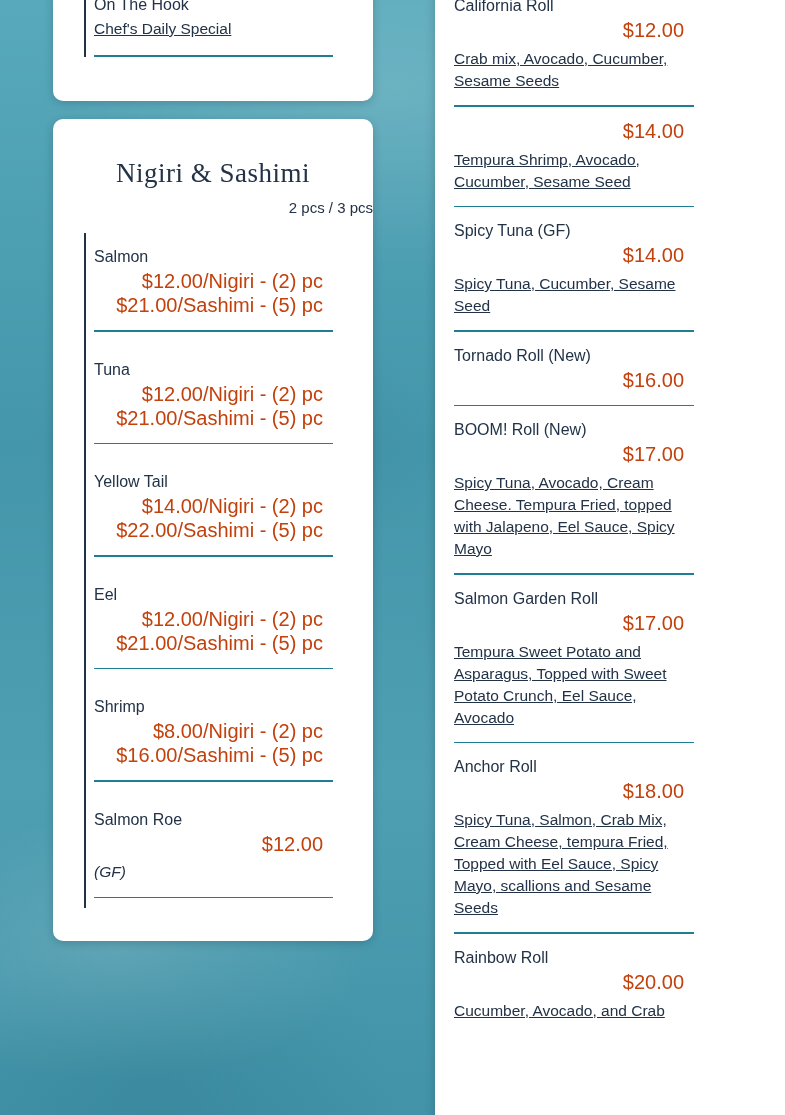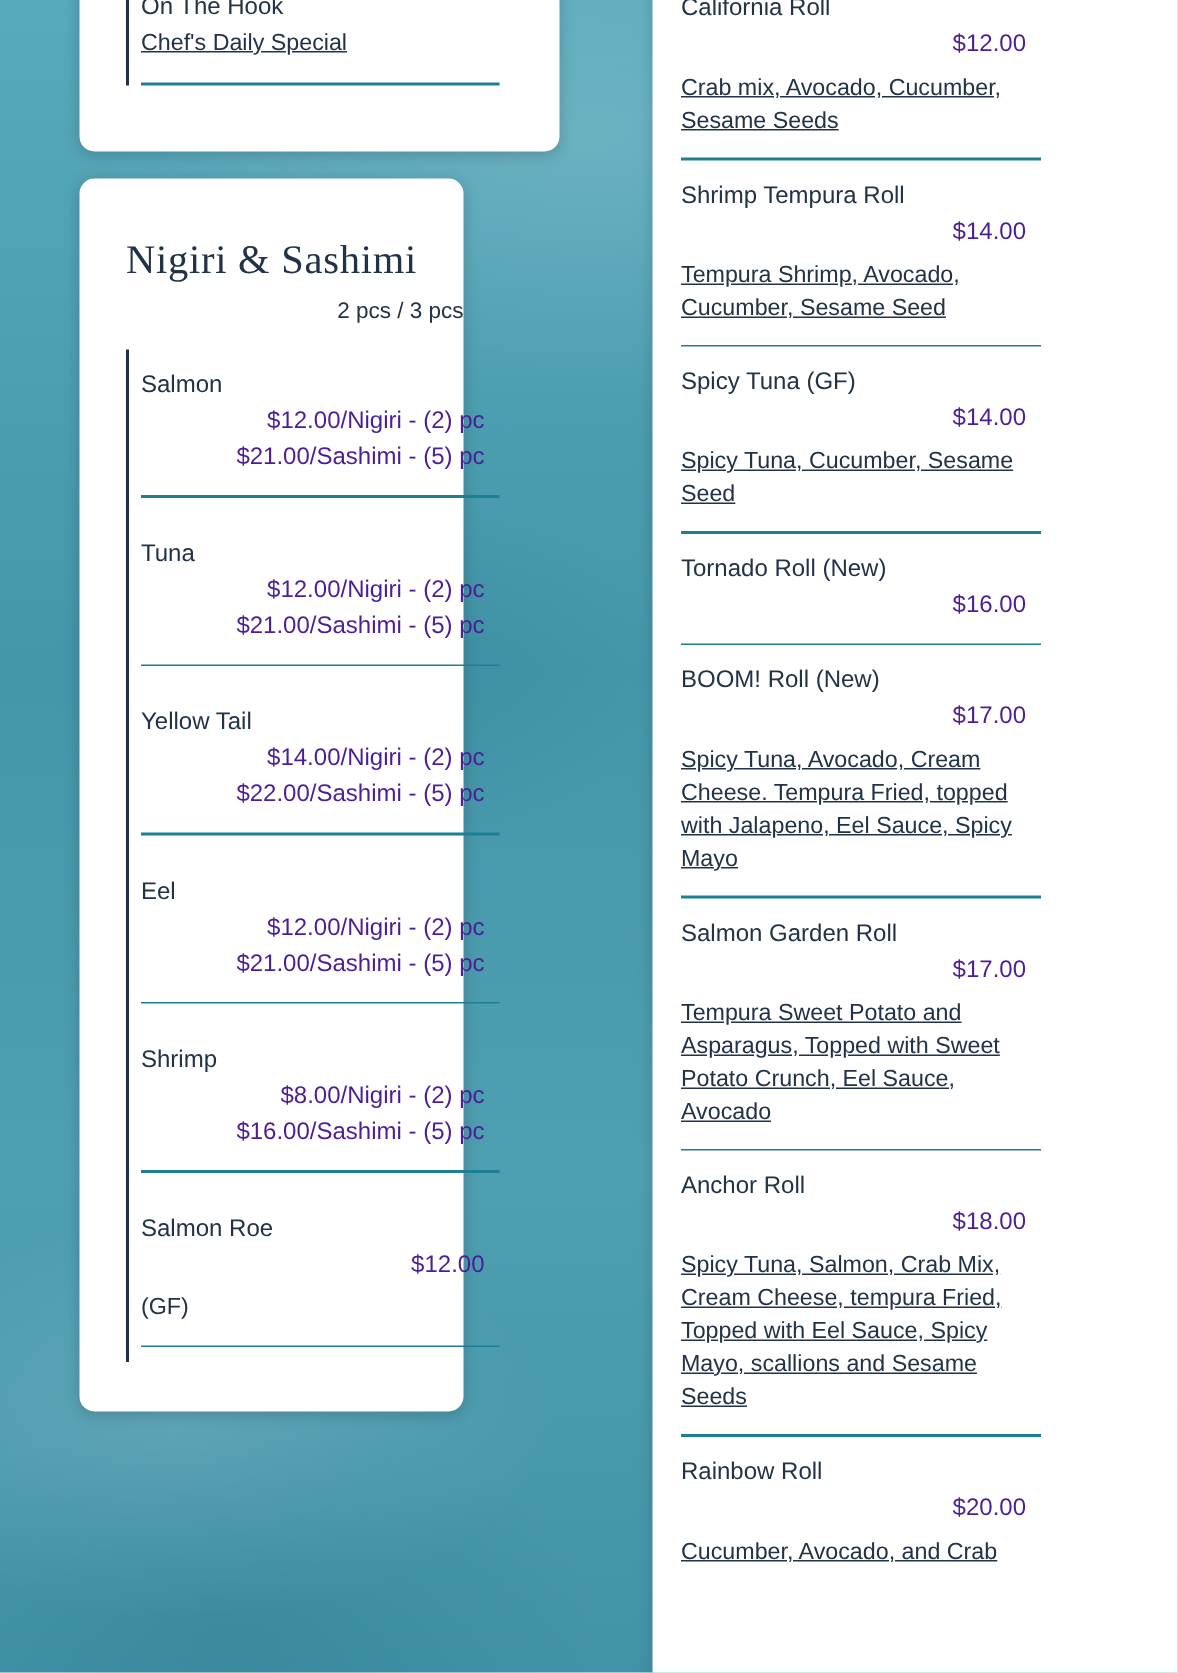--- a/index.html
+++ b/index.html
@@ -16,21 +16,21 @@
       linear-gradient(180deg, #57a9bb 0%, #4496aa 40%, #4f9fb2 70%, #4293a8 100%);
   }
   .card {
     position: absolute;
     background: #ffffff;
     border-radius: 10px;
     box-shadow: 0 2px 10px rgba(0,0,0,0.18);
     color: #223247;
   }
   .special-card { left: 53px; top: -27px; width: 320px; padding: 20px 0 44px 0; }
-  .nigiri-card  { left: 53px; top: 119px; width: 256px; padding: 28px 0 33px 0; }
+  .nigiri-card  { left: 53px; top: 119px; width: 320px; padding: 28px 0 33px 0; }
   .rolls-card   { left: 435px; top: -20px; width: 370px; padding: 14px 0 40px 19px; height: 1300px; border-radius: 0; }
 
   .card-title {
     font-family: "Liberation Serif", "DejaVu Serif", serif;
     font-size: 27px;
     letter-spacing: 0.5px;
     text-align: center;
     line-height: 36px;
     margin-top: 8px;
     color: #223247;
@@ -46,27 +46,27 @@
   .bordered-list {
     margin-left: 31px;
     border-left: 2px solid #223247;
     padding-left: 8px;
     width: 249px; 
   }
   .nigiri-card .bordered-list { margin-top: 14px; padding-top: 12px; padding-bottom: 10px; }
 
   .item-name { font-size: 16px; line-height: 24px; color: #223247; }
   .item-price {
-    font-size: 16px;
+    font-size: 20px;
     line-height: 24px;
-    color: #4c1d95;
+    color: #c2410c;
     text-align: right;
     padding-right: 10px;
   }
-  .item-note { font-size: 15.5px; line-height: 24px; margin-top: 4px; color: #223247; }
+  .item-note { font-size: 15.5px; line-height: 24px; margin-top: 4px; color: #223247; font-style: italic; }
   .item-desc { font-size: 15.5px; line-height: 22px; margin-top: 6px; color: #223247; text-decoration: underline; }
 
   .divider { height: 1.5px; background: #1e7e94; margin-top: 13px; border: 0; }
   .special-card .divider { margin-top: 15px; }
 
   .n-item { margin-bottom: 26px; }
   .n-item:last-child { margin-bottom: 0; }
   .special-card .item-desc { margin-top: 1px; font-size: 15.5px; }
 
   .r-item { width: 240px; margin-bottom: 12px; }
@@ -137,21 +137,20 @@
 <div class="card rolls-card">
 
   <div class="r-item">
     <div class="item-name">California Roll</div>
     <div class="item-price">$12.00</div>
     <div class="item-desc">Crab mix, Avocado, Cucumber, Sesame Seeds</div>
     <div class="divider"></div>
   </div>
 
   <div class="r-item">
-    <div class="item-name">Shrimp Tempura Roll</div>
     <div class="item-price">$14.00</div>
     <div class="item-desc">Tempura Shrimp, Avocado, Cucumber, Sesame Seed</div>
     <div class="divider"></div>
   </div>
 
   <div class="r-item">
     <div class="item-name">Spicy Tuna (GF)</div>
     <div class="item-price">$14.00</div>
     <div class="item-desc">Spicy Tuna, Cucumber, Sesame Seed</div>
     <div class="divider"></div>

